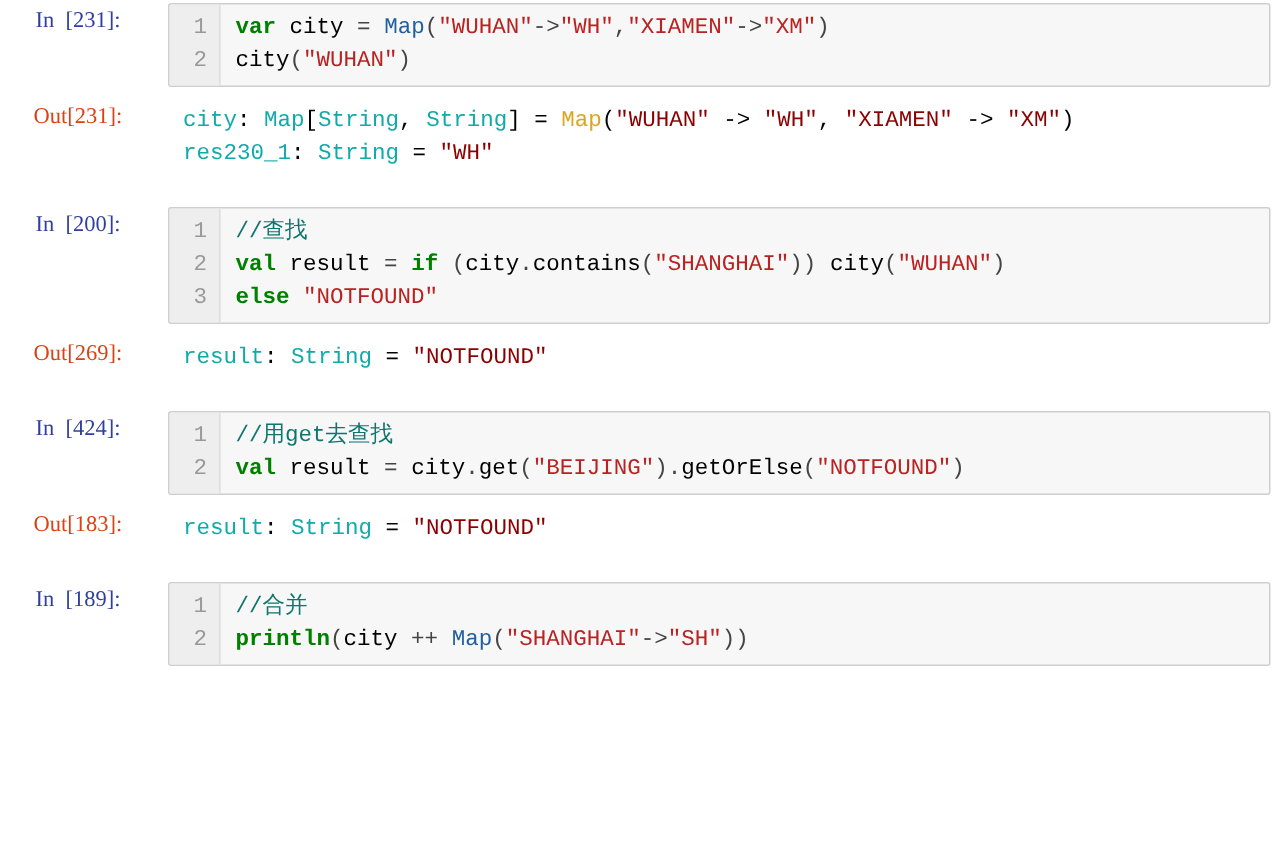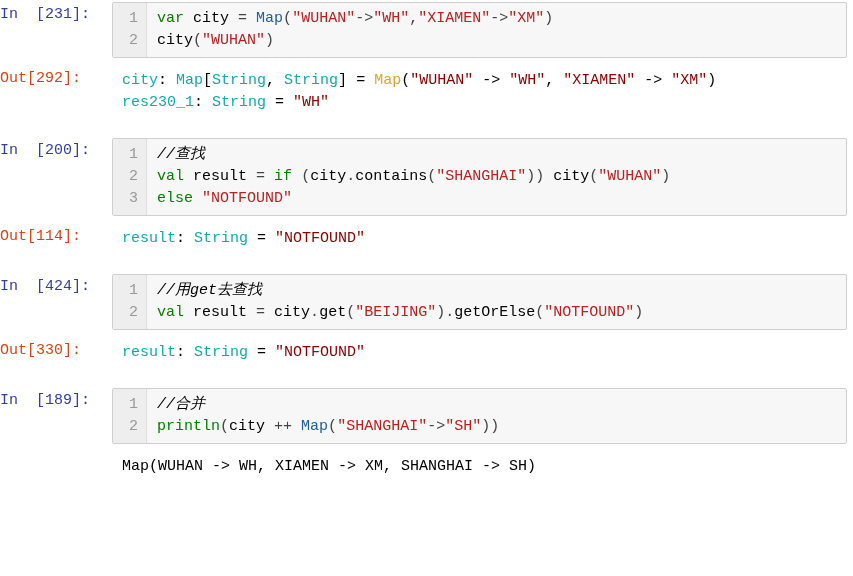--- a/index.html
+++ b/index.html
@@ -12,23 +12,24 @@
     color: #000;
     width: 853px;
   }
   .cell {
     display: flex;
     align-items: flex-start;
   }
   .prompt {
     width: 112px;
     flex-shrink: 0;
-    text-align: left;
+    text-align: center;
     padding: 6px 8px 6px 0;
     white-space: pre;
+    font-family: Liberation Serif, serif;
   }
   .prompt-in { color: #303f9f; }
   .prompt-out { color: #d84315; }
   .input-area {
     flex: 1;
     background: #f7f7f7;
     border: 1px solid #cfcfcf;
     border-radius: 2px;
     margin: 2px 6px 2px 0;
     display: flex;
@@ -51,26 +52,26 @@
     flex: 1;
   }
   .code-line { height: 22px; }
   .output-area {
     flex: 1;
     padding: 6px 10px;
     line-height: 22px;
     white-space: pre;
   }
 
-  .kw { color: #008000; font-weight: normal; }
+  .kw { color: #008000; font-weight: bold; }
   .var-name { color: #000; }
   .punct { color: #444; }
   .func { color: #2060a0; }
   .str { color: #ba2121; }
-  .cm { color: #000000; font-style: italic; }
+  .cm { color: #0f766e; }
 
   .out-name { color: #1aa; }
   .out-type { color: #1aa; }
   .out-op { color: #000; }
   .out-map { color: #daa520; }
   .out-str { color: #8b0000; }
   .out-punct { color: #000; }
 </style>
 </head>
 <body>
@@ -81,66 +82,62 @@
       <div class="input-area">
         <div class="gutter">
           <div>1</div>
           <div>2</div>
         </div>
         <div class="code"><div class="code-line"><span class="kw">var</span><span> </span><span class="var-name">city</span><span> </span><span class="punct">=</span><span> </span><span class="func">Map</span><span class="punct">(</span><span class="str">"WUHAN"</span><span class="punct">-&gt;</span><span class="str">"WH"</span><span class="punct">,</span><span class="str">"XIAMEN"</span><span class="punct">-&gt;</span><span class="str">"XM"</span><span class="punct">)</span></div><div class="code-line"><span class="var-name">city</span><span class="punct">(</span><span class="str">"WUHAN"</span><span class="punct">)</span></div></div>
       </div>
     </div>
     <div style="height: 4px;"></div>
     <div class="cell">
-      <div class="prompt prompt-out">Out[292]:</div>
+      <div class="prompt prompt-out">Out[231]:</div>
       <div class="output-area"><div><span class="out-name">city</span><span class="out-punct">: </span><span class="out-type">Map</span><span class="out-punct">[</span><span class="out-type">String</span><span class="out-punct">, </span><span class="out-type">String</span><span class="out-punct">]</span><span class="out-op"> = </span><span class="out-map">Map</span><span class="out-punct">(</span><span class="out-str">"WUHAN"</span><span class="out-op"> -&gt; </span><span class="out-str">"WH"</span><span class="out-punct">, </span><span class="out-str">"XIAMEN"</span><span class="out-op"> -&gt; </span><span class="out-str">"XM"</span><span class="out-punct">)</span></div><div><span class="out-name">res230_1</span><span class="out-punct">: </span><span class="out-type">String</span><span class="out-op"> = </span><span class="out-str">"WH"</span></div></div>
     </div>
     <div style="height: 16px;"></div>
     <div class="cell">
       <div class="prompt prompt-in">In  [200]:</div>
       <div class="input-area">
         <div class="gutter">
           <div>1</div>
           <div>2</div>
           <div>3</div>
         </div>
         <div class="code"><div class="code-line"><span class="cm">//查找</span></div><div class="code-line"><span class="kw">val</span><span> </span><span class="var-name">result</span><span> </span><span class="punct">=</span><span> </span><span class="kw">if</span><span> </span><span class="punct">(</span><span class="var-name">city</span><span class="punct">.</span><span class="var-name">contains</span><span class="punct">(</span><span class="str">"SHANGHAI"</span><span class="punct">))</span><span> </span><span class="var-name">city</span><span class="punct">(</span><span class="str">"WUHAN"</span><span class="punct">)</span></div><div class="code-line"><span class="kw">else</span><span> </span><span class="str">"NOTFOUND"</span></div></div>
       </div>
     </div>
     <div style="height: 4px;"></div>
     <div class="cell">
-      <div class="prompt prompt-out">Out[114]:</div>
+      <div class="prompt prompt-out">Out[269]:</div>
       <div class="output-area"><div><span class="out-name">result</span><span class="out-punct">: </span><span class="out-type">String</span><span class="out-op"> = </span><span class="out-str">"NOTFOUND"</span></div></div>
     </div>
     <div style="height: 16px;"></div>
     <div class="cell">
       <div class="prompt prompt-in">In  [424]:</div>
       <div class="input-area">
         <div class="gutter">
           <div>1</div>
           <div>2</div>
         </div>
         <div class="code"><div class="code-line"><span class="cm">//用get去查找</span></div><div class="code-line"><span class="kw">val</span><span> </span><span class="var-name">result</span><span> </span><span class="punct">=</span><span> </span><span class="var-name">city</span><span class="punct">.</span><span class="var-name">get</span><span class="punct">(</span><span class="str">"BEIJING"</span><span class="punct">).</span><span class="var-name">getOrElse</span><span class="punct">(</span><span class="str">"NOTFOUND"</span><span class="punct">)</span></div></div>
       </div>
     </div>
     <div style="height: 4px;"></div>
     <div class="cell">
-      <div class="prompt prompt-out">Out[330]:</div>
+      <div class="prompt prompt-out">Out[183]:</div>
       <div class="output-area"><div><span class="out-name">result</span><span class="out-punct">: </span><span class="out-type">String</span><span class="out-op"> = </span><span class="out-str">"NOTFOUND"</span></div></div>
     </div>
     <div style="height: 16px;"></div>
     <div class="cell">
       <div class="prompt prompt-in">In  [189]:</div>
       <div class="input-area">
         <div class="gutter">
           <div>1</div>
           <div>2</div>
         </div>
         <div class="code"><div class="code-line"><span class="cm">//合并</span></div><div class="code-line"><span class="kw">println</span><span class="punct">(</span><span class="var-name">city</span><span> </span><span class="punct">++</span><span> </span><span class="func">Map</span><span class="punct">(</span><span class="str">"SHANGHAI"</span><span class="punct">-&gt;</span><span class="str">"SH"</span><span class="punct">))</span></div></div>
       </div>
     </div>
     <div style="height: 4px;"></div>
-    <div class="cell">
-      <div class="prompt "></div>
-      <div class="output-area"><div><span>Map(WUHAN -&gt; WH, XIAMEN -&gt; XM, SHANGHAI -&gt; SH)</span></div></div>
-    </div>
     <div style="height: 16px;"></div>
   </div>
 
 </body></html>

